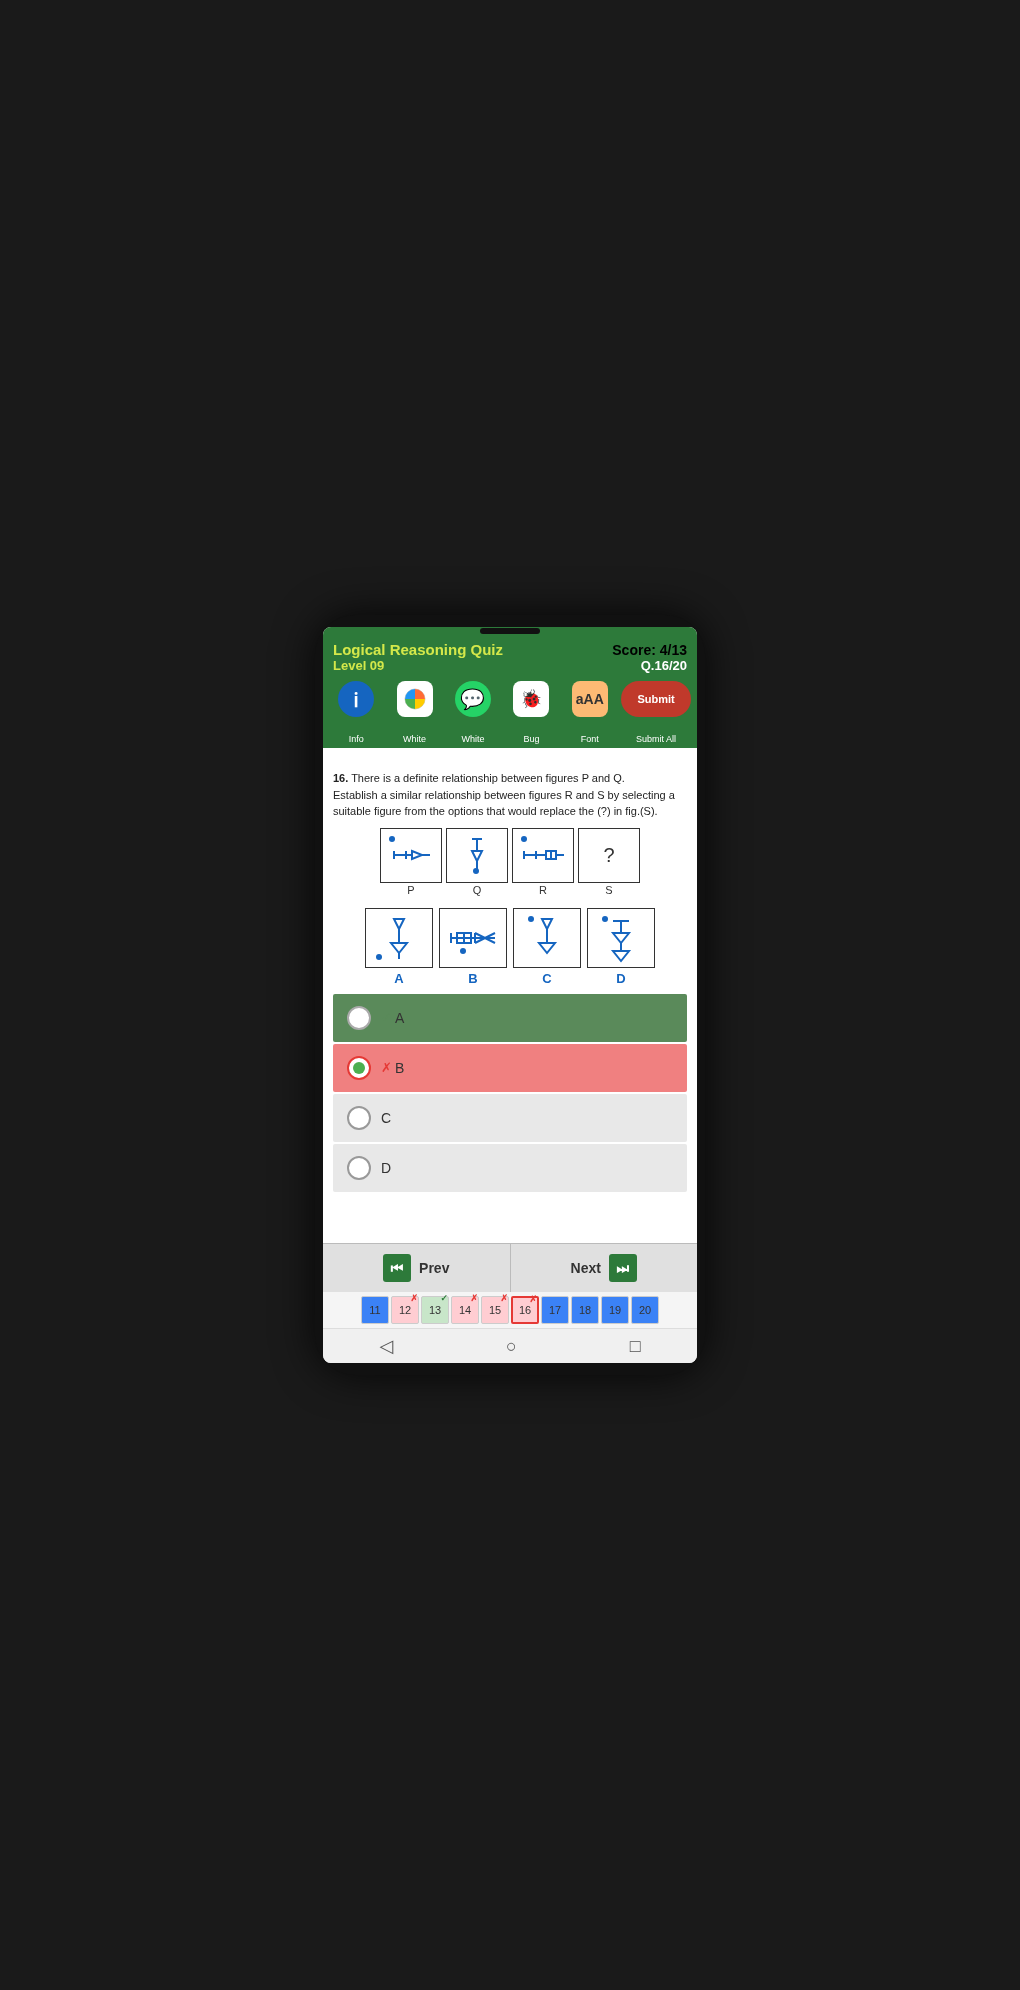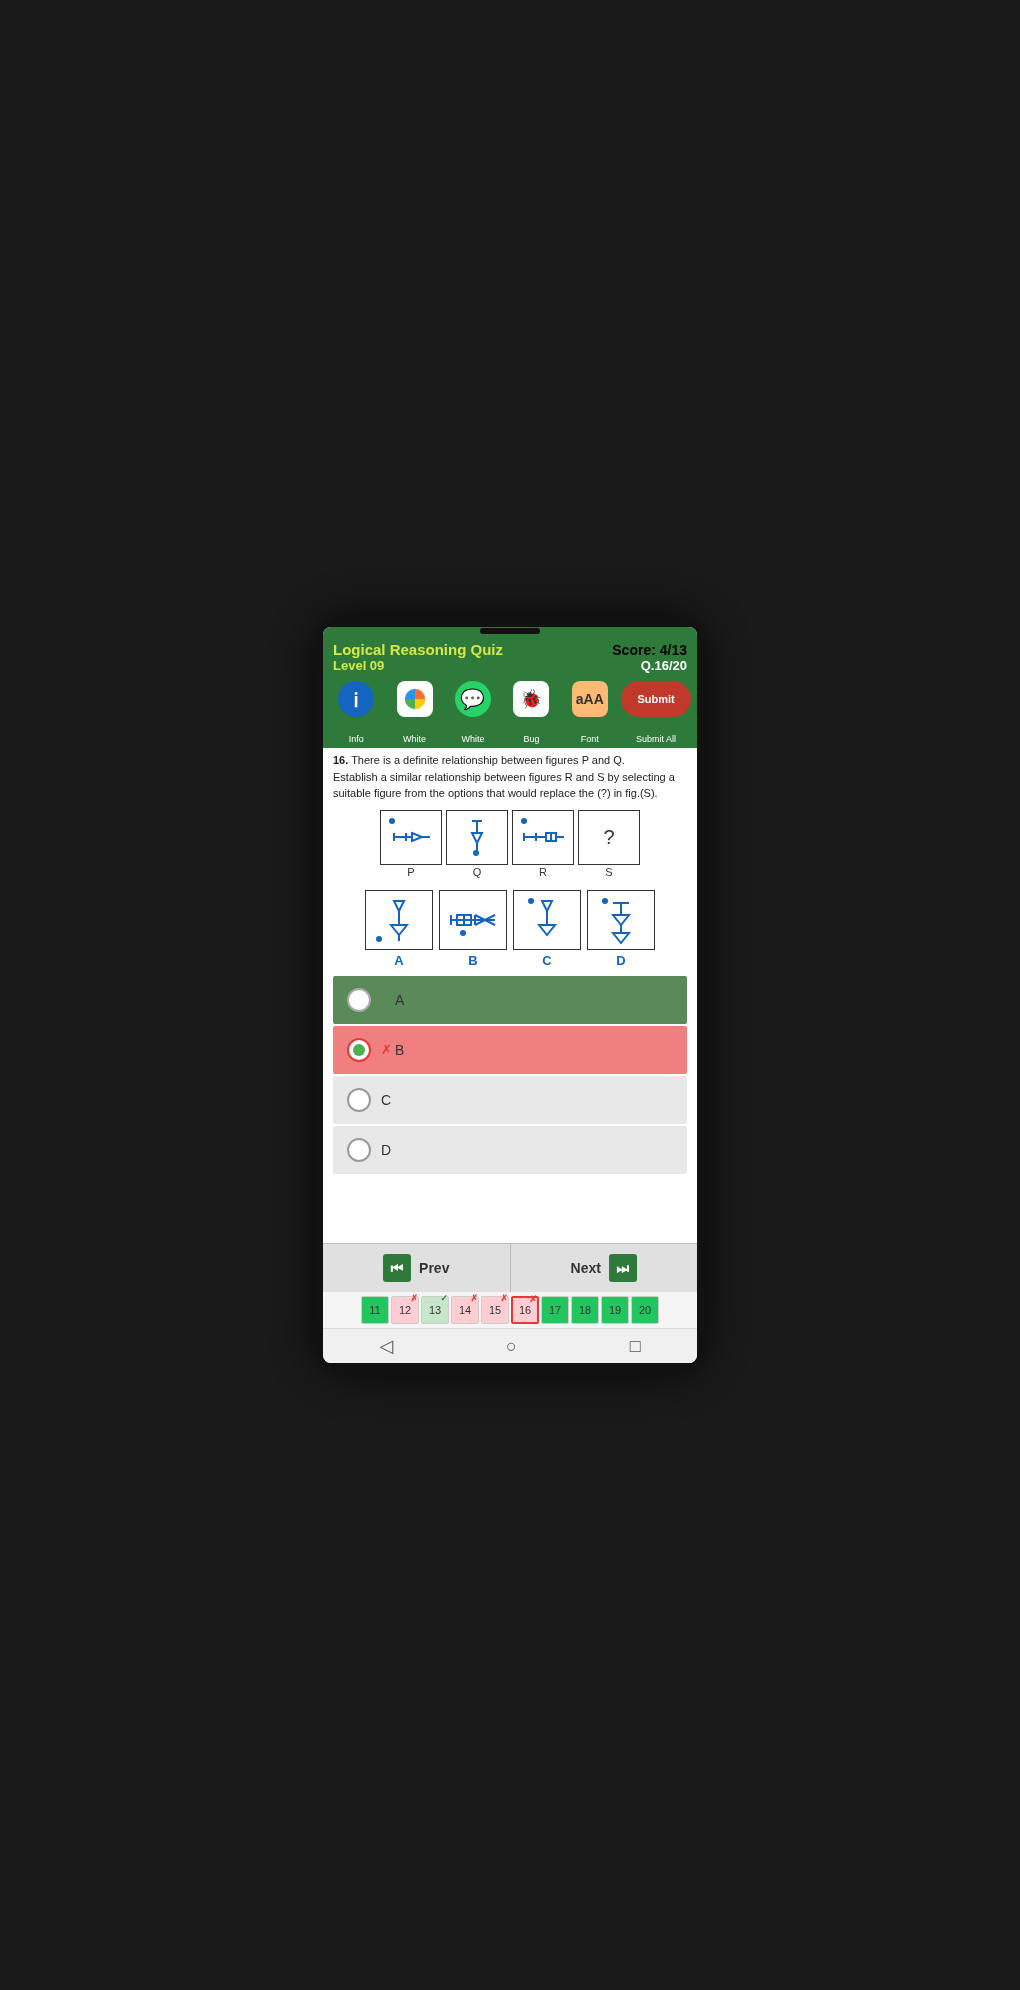--- a/index.html
+++ b/index.html
@@ -107,21 +107,21 @@
     .icon-info { background: #1565c0; color: white; font-weight: bold; font-size: 20px; border-radius: 50%; }
     .icon-white { background: white; }
     .icon-share { background: #25d366; color: white; font-size: 20px; border-radius: 50%; }
     .icon-bug { background: white; font-size: 18px; }
     .icon-font { background: #fdba74; font-size: 14px; font-weight: bold; color: #333; }
     .icon-submit { background: #c0392b; color: white; border-radius: 20px; width: 70px; font-size: 11px; font-weight: bold; padding: 0 4px; text-align: center; }
     .content {
       flex: 1;
       background: white;
       overflow-y: auto;
-      padding: 4px 10px;
+      padding: 22px 10px;
     }
     .question-text {
       font-size: 11px;
       color: #222;
       line-height: 1.5;
       margin-bottom: 8px;
     }
     .figure-box {
       width: 62px;
       height: 55px;
@@ -248,21 +248,21 @@
       gap: 2px;
       justify-content: center;
     }
     .page-item {
       width: 28px;
       height: 28px;
       display: flex;
       align-items: center;
       justify-content: center;
       border: 1px solid #ccc;
-      background: #22c55e;
+      background: #3b82f6;
       font-size: 11px;
       color: #333;
       position: relative;
       border-radius: 2px;
     }
     .page-item.current { background: #c8e6c9; }
     .page-item.wrong-ans { background: #ffcdd2; }
     .page-item.active-wrong { background: #ffcdd2; border: 2px solid #e53935; }
     .page-badge {
       position: absolute;

